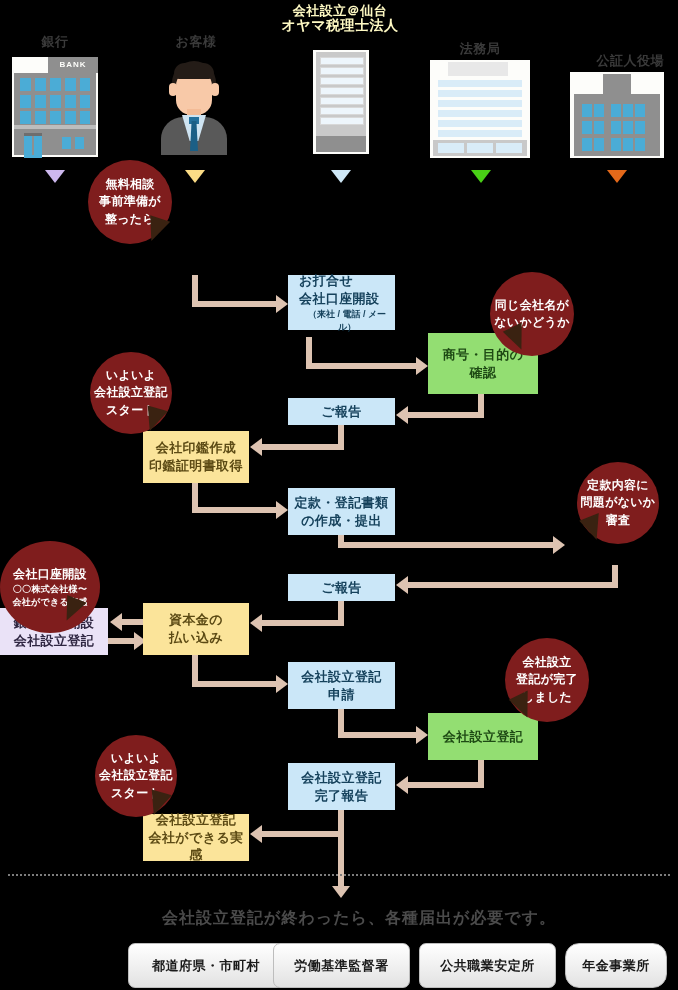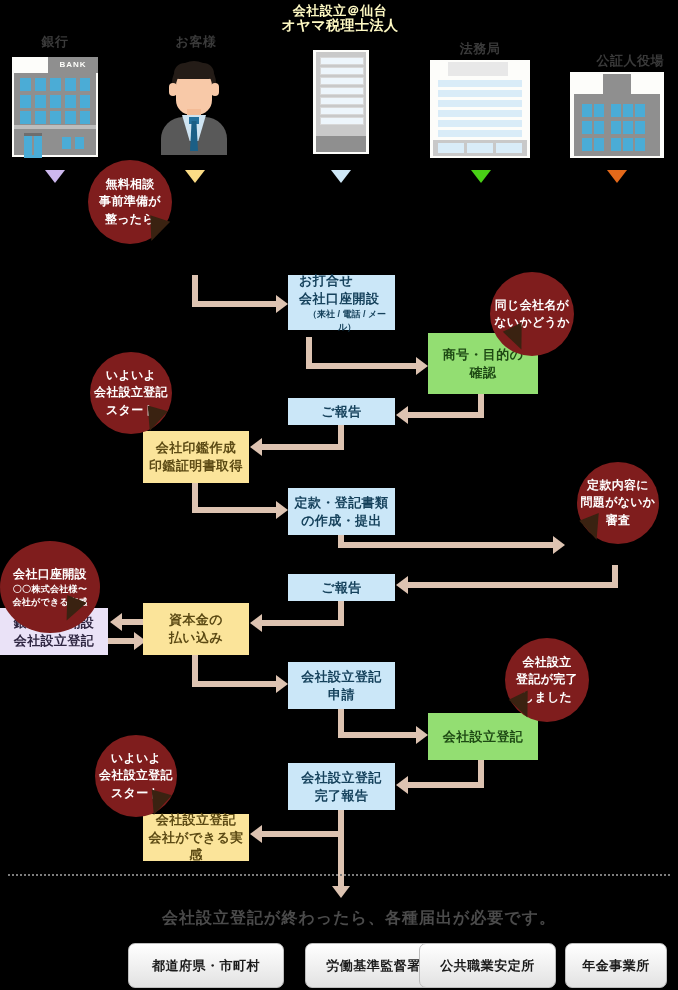--- a/index.html
+++ b/index.html
@@ -431,17 +431,17 @@
     <span>いよいよ</span>
     <span>会社設立登記</span>
     <span>スタート</span>
   </div>
   <div class="bubble-tail" style="left:148px;top:792px;transform:rotate(16deg);"></div>
 
   <div class="dotted"></div>
   <div class="footer-title">会社設立登記が終わったら、各種届出が必要です。</div>
 
   <div class="chip" style="left:89px;width:156px;margin-left:39px;">都道府県・市町村</div>
-  <div class="chip" style="left:273px;width:137px;margin-left:32px;">労働基準監督署</div>
+  <div class="chip" style="left:273px;width:137px;">労働基準監督署</div>
   <div class="chip" style="left:419px;width:137px;">公共職業安定所</div>
-  <div class="chip" style="left:565px;width:102px;">年金事業所</div>
+  <div class="chip" style="left:565px;width:102px;border-radius:14px;">年金事業所</div>
 
 </div>
 
 </body></html>

